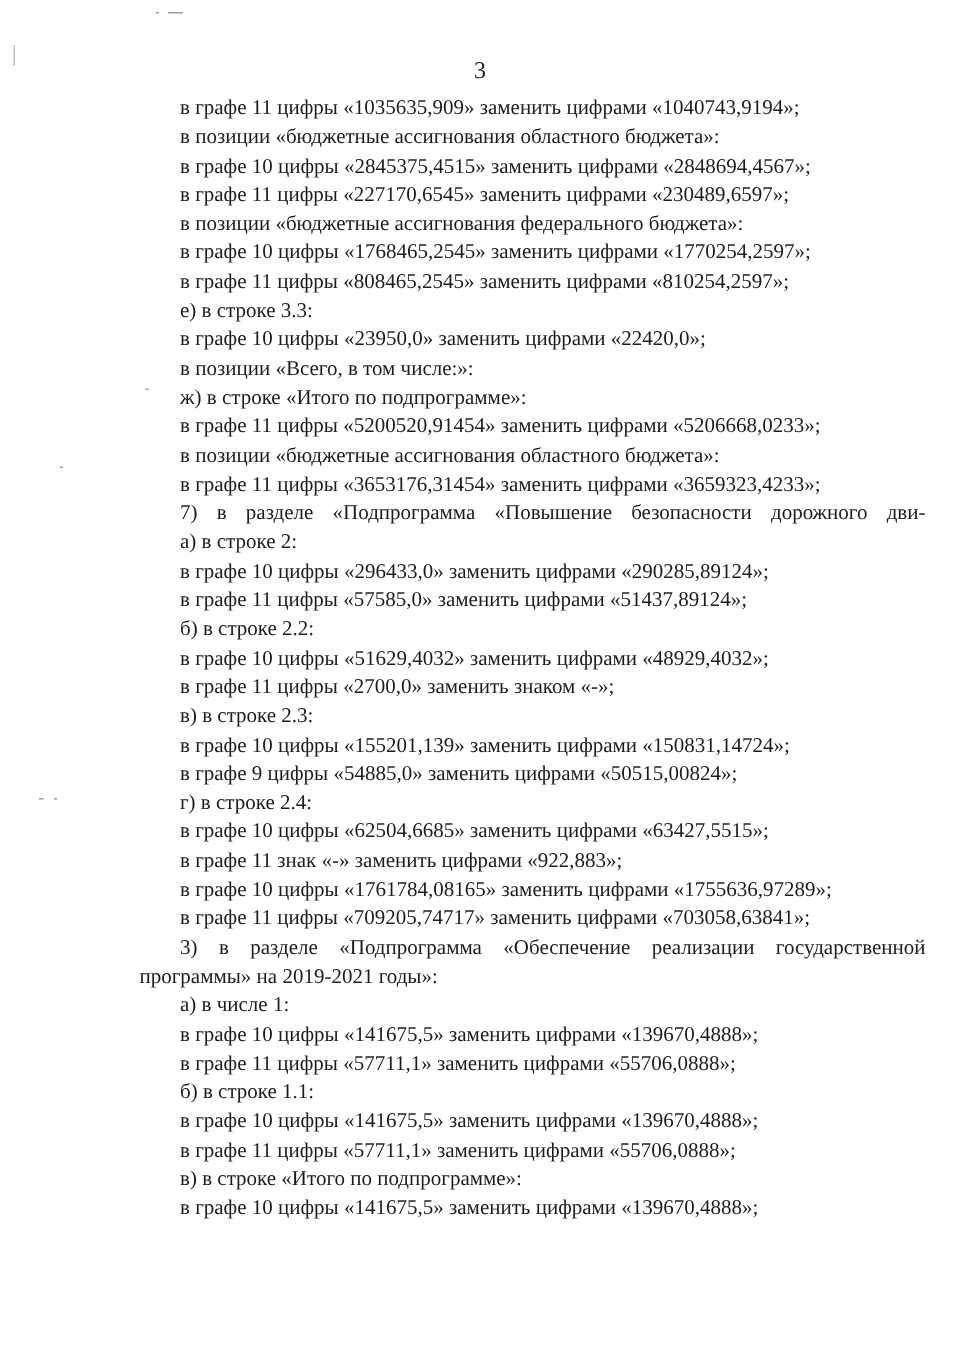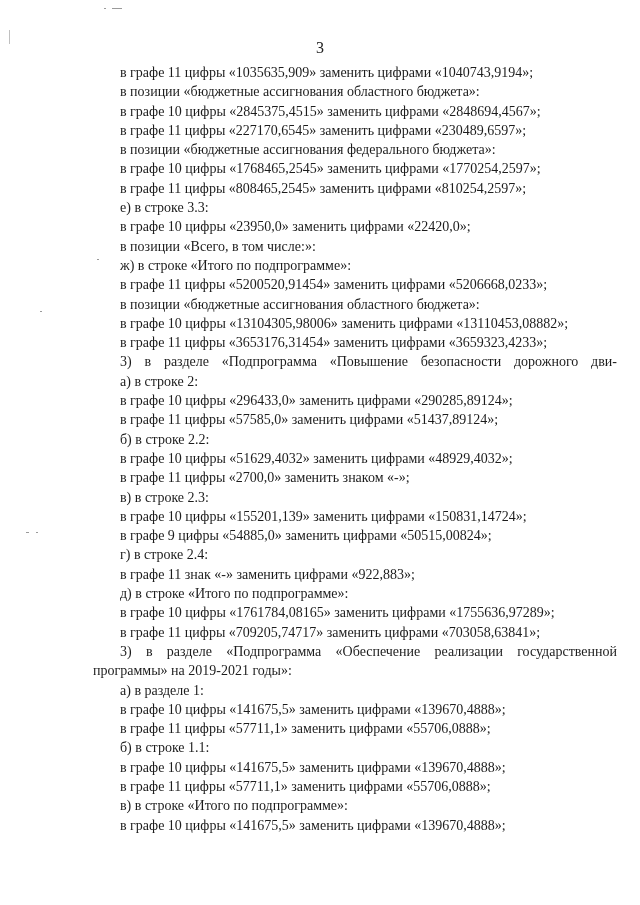--- a/index.html
+++ b/index.html
@@ -45,40 +45,39 @@
       <div class="line">в графе 11 цифры «227170,6545» заменить цифрами «230489,6597»;</div>
       <div class="line">в позиции «бюджетные ассигнования федерального бюджета»:</div>
       <div class="line">в графе 10 цифры «1768465,2545» заменить цифрами «1770254,2597»;</div>
       <div class="line">в графе 11 цифры «808465,2545» заменить цифрами «810254,2597»;</div>
       <div class="line">е) в строке 3.3:</div>
       <div class="line">в графе 10 цифры «23950,0» заменить цифрами «22420,0»;</div>
       <div class="line">в позиции «Всего, в том числе:»:</div>
       <div class="line">ж) в строке «Итого по подпрограмме»:</div>
       <div class="line">в графе 11 цифры «5200520,91454» заменить цифрами «5206668,0233»;</div>
       <div class="line">в позиции «бюджетные ассигнования областного бюджета»:</div>
-      <div class="line">в графе 10 цифры «13104305,98006» заменить цифрами «13110453,08882»;</div>
       <div class="line">в графе 11 цифры «3653176,31454» заменить цифрами «3659323,4233»;</div>
-      <div class="line justify">3) в разделе «Подпрограмма «Повышение безопасности дорожного дви-</div>
+      <div class="line justify">7) в разделе «Подпрограмма «Повышение безопасности дорожного дви-</div>
       <div class="line">а) в строке 2:</div>
       <div class="line">в графе 10 цифры «296433,0» заменить цифрами «290285,89124»;</div>
       <div class="line">в графе 11 цифры «57585,0» заменить цифрами «51437,89124»;</div>
       <div class="line">б) в строке 2.2:</div>
       <div class="line">в графе 10 цифры «51629,4032» заменить цифрами «48929,4032»;</div>
       <div class="line">в графе 11 цифры «2700,0» заменить знаком «-»;</div>
       <div class="line">в) в строке 2.3:</div>
       <div class="line">в графе 10 цифры «155201,139» заменить цифрами «150831,14724»;</div>
       <div class="line">в графе 9 цифры «54885,0» заменить цифрами «50515,00824»;</div>
       <div class="line">г) в строке 2.4:</div>
+      <div class="line">в графе 10 цифры «62504,6685» заменить цифрами «63427,5515»;</div>
       <div class="line">в графе 11 знак «-» заменить цифрами «922,883»;</div>
-      <div class="line">д) в строке «Итого по подпрограмме»:</div>
       <div class="line">в графе 10 цифры «1761784,08165» заменить цифрами «1755636,97289»;</div>
       <div class="line">в графе 11 цифры «709205,74717» заменить цифрами «703058,63841»;</div>
       <div class="line justify">3) в разделе «Подпрограмма «Обеспечение реализации государственной</div>
       <div class="line cont">программы» на 2019-2021 годы»:</div>
-      <div class="line">а) в разделе 1:</div>
+      <div class="line">а) в числе 1:</div>
       <div class="line">в графе 10 цифры «141675,5» заменить цифрами «139670,4888»;</div>
       <div class="line">в графе 11 цифры «57711,1» заменить цифрами «55706,0888»;</div>
       <div class="line">б) в строке 1.1:</div>
       <div class="line">в графе 10 цифры «141675,5» заменить цифрами «139670,4888»;</div>
       <div class="line">в графе 11 цифры «57711,1» заменить цифрами «55706,0888»;</div>
       <div class="line">в) в строке «Итого по подпрограмме»:</div>
       <div class="line">в графе 10 цифры «141675,5» заменить цифрами «139670,4888»;</div>
     </div>
 </div>
 

